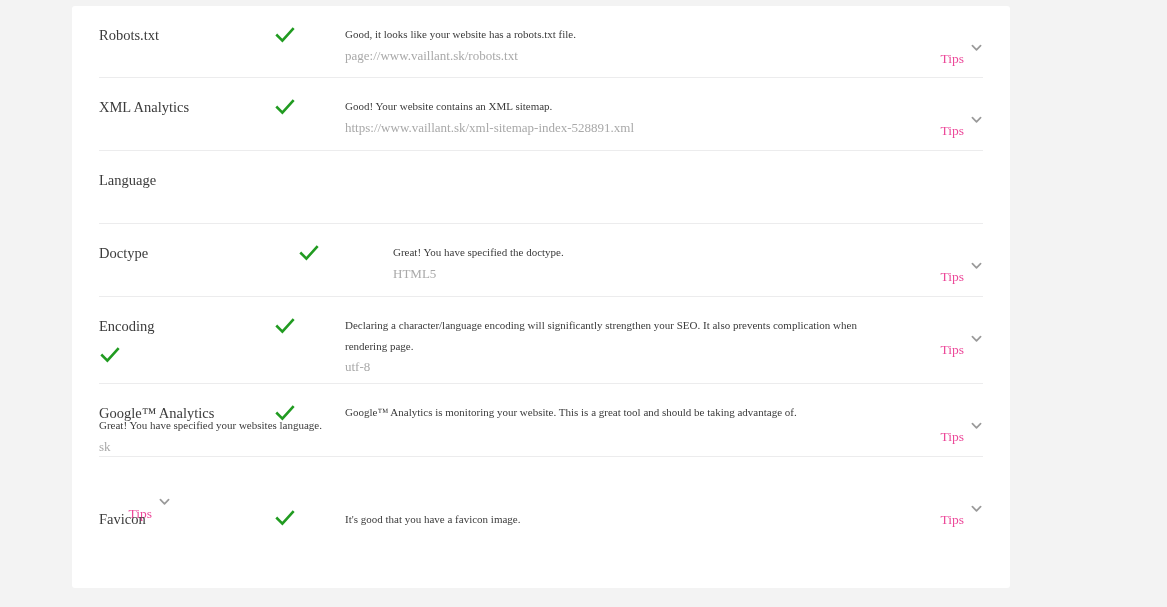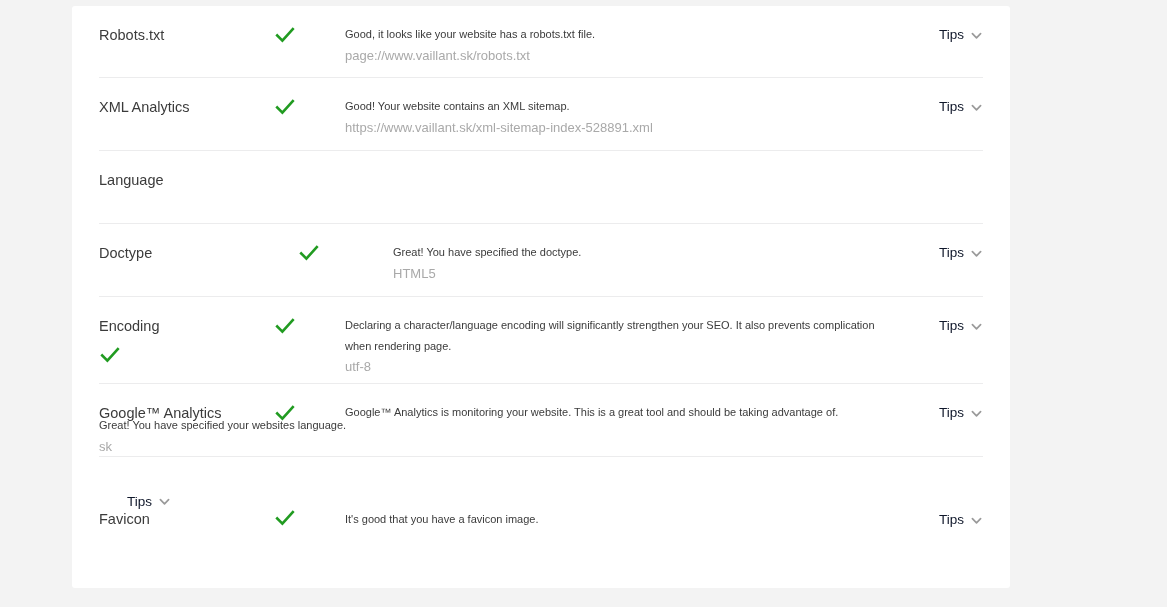--- a/index.html
+++ b/index.html
@@ -30,20 +30,21 @@
     padding: 0 27px;
     box-sizing: border-box;
   }
 
   .row {
     display: flex;
     align-items: flex-start;
     border-bottom: 1px solid #ececed;
     box-sizing: border-box;
     position: relative;
+    font-family: Liberation Serif, serif;
   }
   .row:last-child {
     border-bottom: none;
     align-items: flex-end;
   }
 
   .col-label {
     width: 175px;
     flex: 0 0 175px;
     font-size: 14.5px;
@@ -100,22 +101,23 @@
     display: flex;
     align-items: center;
     justify-content: flex-end;
     gap: 6px;
     cursor: pointer;
     user-select: none;
   }
 
   .tips-label {
     font-size: 13.5px;
-    color: #0f172a;
+    color: #ec4899;
     line-height: 18px;
+    margin-top: 24px;
   }
 
   .chevron-icon {
     display: block;
     width: 13px;
     height: 13px;
     flex: 0 0 13px;
   }
 
   

